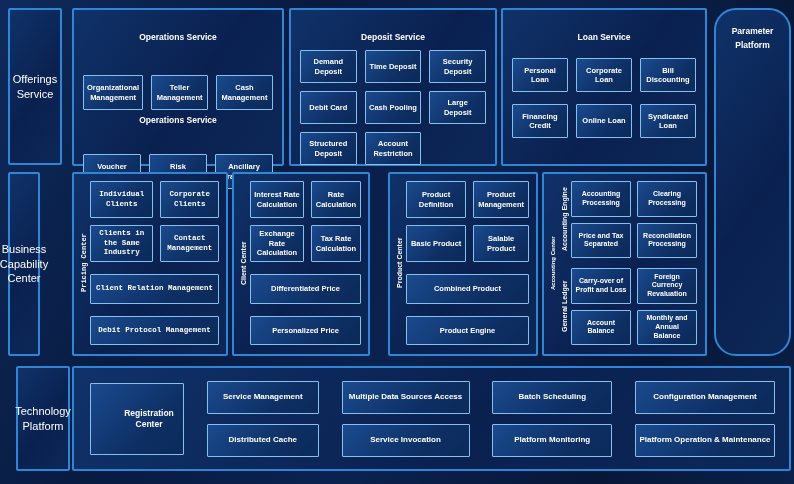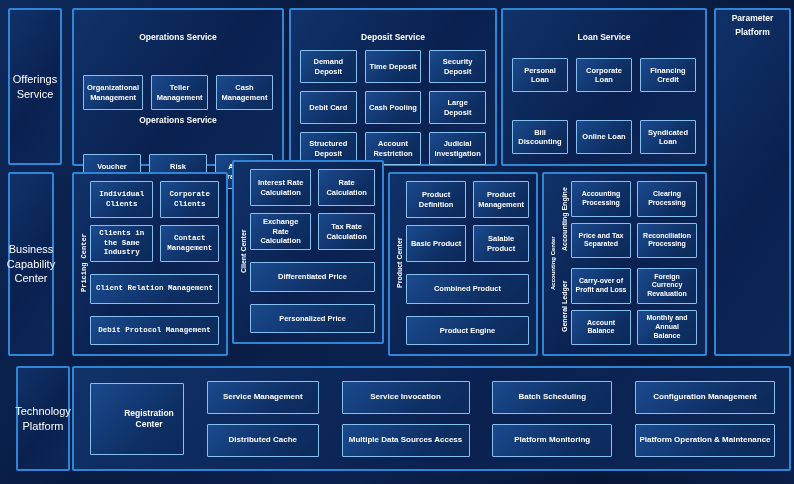--- a/index.html
+++ b/index.html
@@ -30,24 +30,24 @@
   }
   
   .topsec{display:flex;flex-direction:column;padding:18px 9px 8px 9px;}
   .grid3{display:grid;grid-template-columns:repeat(3,1fr);gap:8px;flex:0 0 auto;}
   .sec-operations .grid3 .node{height:35px;margin-top:24px;}
   .sec-operations .sec-title{margin:4px 0 9px 0;}
   .sec-operations .sub{margin:5px 0 5px 0;}
   .sec-deposit .sec-title{margin:4px 0 8px 0;}
   .sec-deposit .grid3 .node{height:33px;}
   .sec-loan .sec-title{margin:4px 0 16px 0;}
-  .sec-loan .grid3{row-gap:28px;}
+  .sec-loan .grid3{row-gap:12px;}
   .sec-loan .grid3 .node{height:34px;}
   
-  .sec-param{display:flex;flex-direction:column;padding:0 7px;}
+  .sec-param{display:flex;flex-direction:column;padding:13px 7px;border-radius:22px;}
   .sec-param .sec-title{margin:2px 0 8px 0;line-height:1.6;}
   .param-stack{display:flex;flex-direction:column;gap:17px;}
   .param-stack .node{height:35px;font-size:7.5px;}
   
   .midsec{display:flex;flex-direction:row;padding:7px 7px 9px 3px;}
   .midsec .vlabel{flex:0 0 13px;}
   .mid-body{flex:1;display:flex;flex-direction:column;gap:7px;}
   .grid2{display:grid;grid-template-columns:1.08fr 1fr;gap:7px;}
   .grid2 .node{height:37px;}
   .wide{height:32px;margin-top:5px;}
@@ -66,21 +66,21 @@
   .tcol{display:flex;flex-direction:column;gap:10px;}
   .tcol .node{height:33px;font-size:8px;}
   .tcol-1{width:112px;}.tcol-2{width:128px;}.tcol-3{width:120px;}.tcol-4{width:140px;}
 </style>
 </head>
 <body>
 
 <div class="canvas">
 
   <div class="panel rail" style="left:8px;top:8px;width:54px;height:157px;">Offerings Service</div>
-  <div class="panel rail" style="left:8px;top:172px;width:46px;height:184px;">Business Capability Center</div>
+  <div class="panel rail" style="left:8px;top:172px;width:32px;height:184px;">Business Capability Center</div>
   <div class="panel rail" style="left:16px;top:366px;width:54px;height:105px;">Technology Platform</div>
 
   <div class="panel topsec sec-operations" style="left:72px;top:8px;width:212px;height:158px;">
     <div class="sec-title">Operations Service</div>
     <div class="grid3">
       <div class="node">Organizational Management</div>
       <div class="node">Teller Management</div>
       <div class="node">Cash Management</div>
     </div>
     <div class="sec-title sub">Operations Service</div>
@@ -95,31 +95,30 @@
     <div class="sec-title">Deposit Service</div>
     <div class="grid3">
       <div class="node">Demand Deposit</div>
       <div class="node">Time Deposit</div>
       <div class="node">Security Deposit</div>
       <div class="node">Debit Card</div>
       <div class="node">Cash Pooling</div>
       <div class="node">Large Deposit</div>
       <div class="node">Structured Deposit</div>
       <div class="node">Account Restriction</div>
-      <div class="node">Judicial Investigation</div>
     </div>
   </div>
 
   <div class="panel topsec sec-loan" style="left:501px;top:8px;width:206px;height:158px;">
     <div class="sec-title">Loan Service</div>
     <div class="grid3">
       <div class="node">Personal Loan</div>
       <div class="node">Corporate Loan</div>
+      <div class="node">Bill Discounting</div>
       <div class="node">Financing Credit</div>
-      <div class="node">Bill Discounting</div>
       <div class="node">Online Loan</div>
       <div class="node">Syndicated Loan</div>
     </div>
   </div>
 
   <div class="panel sec-param" style="left:714px;top:8px;width:77px;height:348px;">
     <div class="sec-title">Parameter Platform</div>
   </div>
 
   <div class="panel midsec" style="left:72px;top:172px;width:156px;height:184px;font-family:Liberation Mono, monospace;">
@@ -129,21 +128,21 @@
         <div class="node">Individual Clients</div>
         <div class="node">Corporate Clients</div>
         <div class="node">Clients in the Same Industry</div>
         <div class="node">Contact Management</div>
       </div>
       <div class="node wide">Client Relation Management</div>
       <div class="node wide">Debit Protocol Management</div>
     </div>
   </div>
 
-  <div class="panel midsec" style="left:232px;top:160px;width:152px;height:184px;">
+  <div class="panel midsec" style="left:232px;top:172px;width:138px;height:184px;">
     <div class="vlabel">Client Center</div>
     <div class="mid-body">
       <div class="grid2">
         <div class="node">Interest Rate Calculation</div>
         <div class="node">Rate Calculation</div>
         <div class="node">Exchange Rate Calculation</div>
         <div class="node">Tax Rate Calculation</div>
       </div>
       <div class="node wide">Differentiated Price</div>
       <div class="node wide">Personalized Price</div>
@@ -188,22 +187,22 @@
     </div>
   </div>
 
   <div class="panel tech" style="left:72px;top:366px;width:719px;height:105px;">
     <div class="node reg-node">Registration Center</div>
     <div class="tcol tcol-1">
       <div class="node">Service Management</div>
       <div class="node">Distributed Cache</div>
     </div>
     <div class="tcol tcol-2">
+      <div class="node">Multiple Data Sources Access</div>
       <div class="node">Service Invocation</div>
-      <div class="node">Multiple Data Sources Access</div>
     </div>
     <div class="tcol tcol-3">
       <div class="node">Batch Scheduling</div>
       <div class="node">Platform Monitoring</div>
     </div>
     <div class="tcol tcol-4">
       <div class="node">Configuration Management</div>
       <div class="node">Platform Operation &amp; Maintenance</div>
     </div>
   </div>

